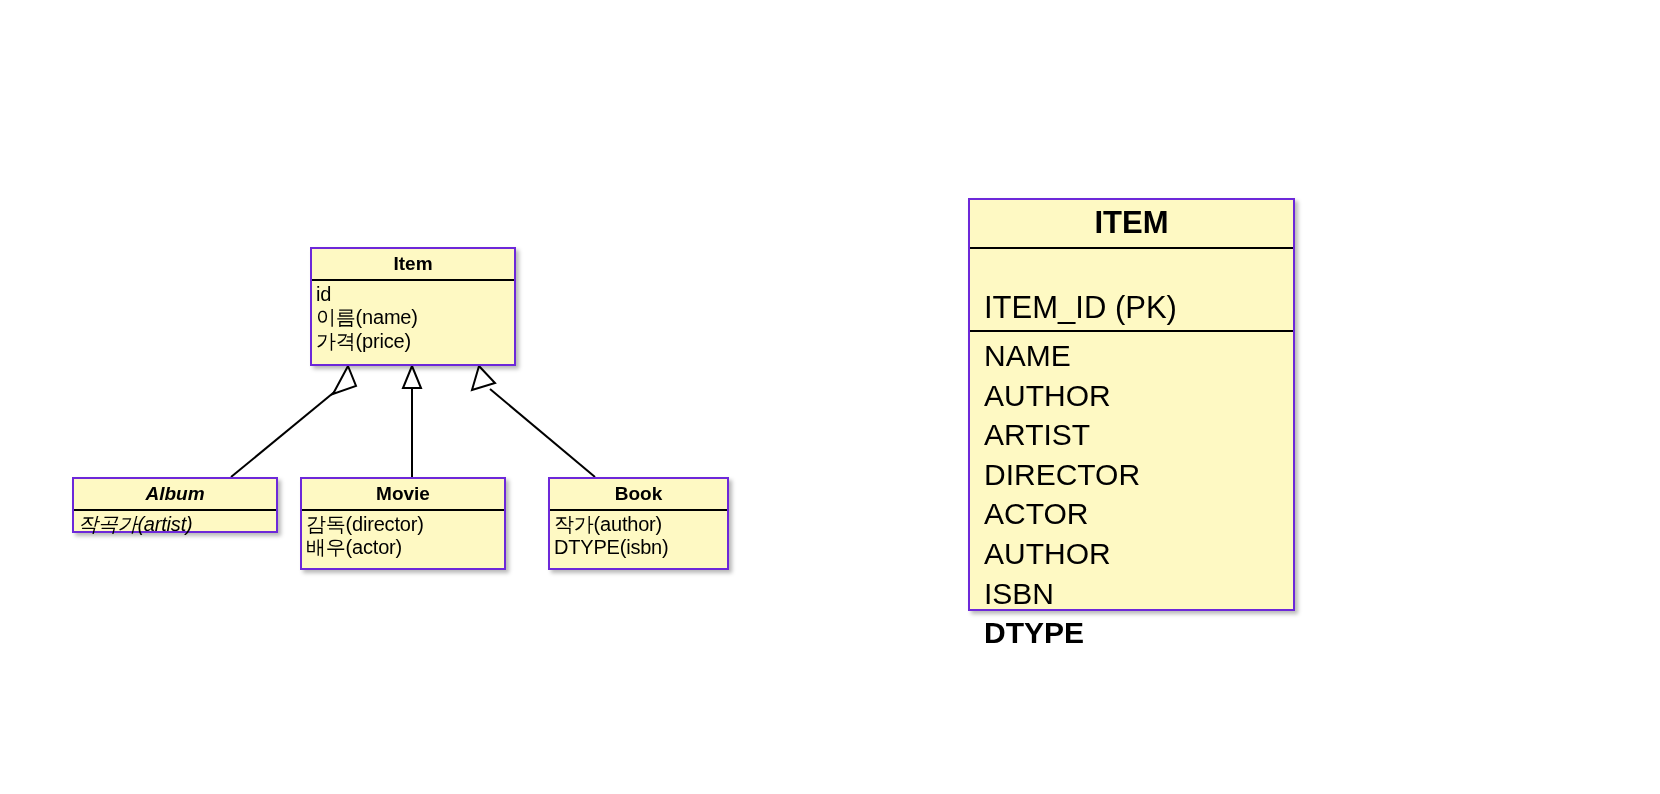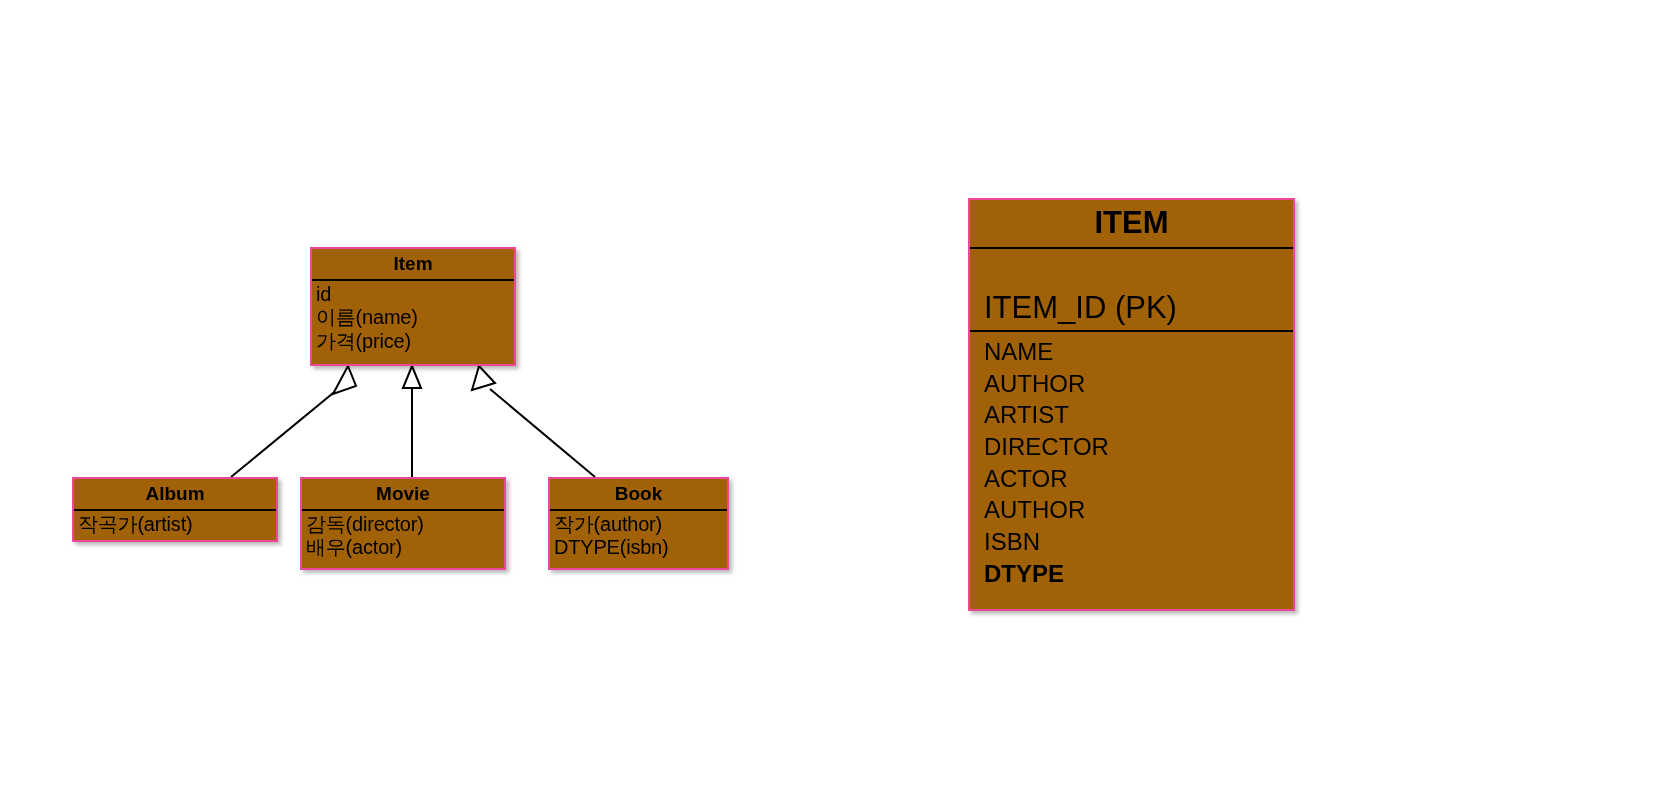--- a/index.html
+++ b/index.html
@@ -30,22 +30,22 @@
     left: 0;
     top: 0;
     width: 1660px;
     height: 794px;
     pointer-events: none;
   }
 
   
   .uml-box {
     position: absolute;
-    background: #a16207;
-    border: 2px solid #ec4899;
+    background: #fef9c3;
+    border: 2px solid #6d28d9;
     box-sizing: border-box;
     box-shadow: 3px 3px 4px rgba(0,0,0,0.28);
   }
   .uml-header {
     text-align: center;
     font-weight: bold;
     line-height: 1;
     box-sizing: border-box;
   }
   .uml-attrs {
@@ -67,21 +67,21 @@
   }
   .cls .uml-attrs {
     padding: 2px 0 4px 4px;
   }
   .cls .uml-attr {
     font-size: 20px;
     letter-spacing: -0.2px;
   }
 
   #box-item      { left: 310px; top: 247px;  width: 206px; height: 119px; }
-  #box-album     { left: 72px;  top: 477px;  width: 206px; height: 65px;  }
+  #box-album     { left: 72px;  top: 477px;  width: 206px; height: 56px; font-style: italic;  }
   #box-movie     { left: 300px; top: 477px;  width: 206px; height: 93px;  }
   #box-book      { left: 548px; top: 477px;  width: 181px; height: 93px;  }
 
   
   #box-erd {
     left: 968px;
     top: 198px;
     width: 327px;
     height: 413px;
   }
@@ -103,21 +103,21 @@
     font-size: 31px;
     line-height: 1.1;
     white-space: nowrap;
     margin-top: 40px;
   }
   #box-erd .erd-cols {
     padding: 4px 0 0 14px;
     box-sizing: border-box;
   }
   #box-erd .erd-col {
-    font-size: 24px;
+    font-size: 30px;
     line-height: 1.32;
     white-space: nowrap;
   }
   #box-erd .erd-col.is-bold {
     font-weight: bold;
   }
 </style>
 </head>
 <body>
 

